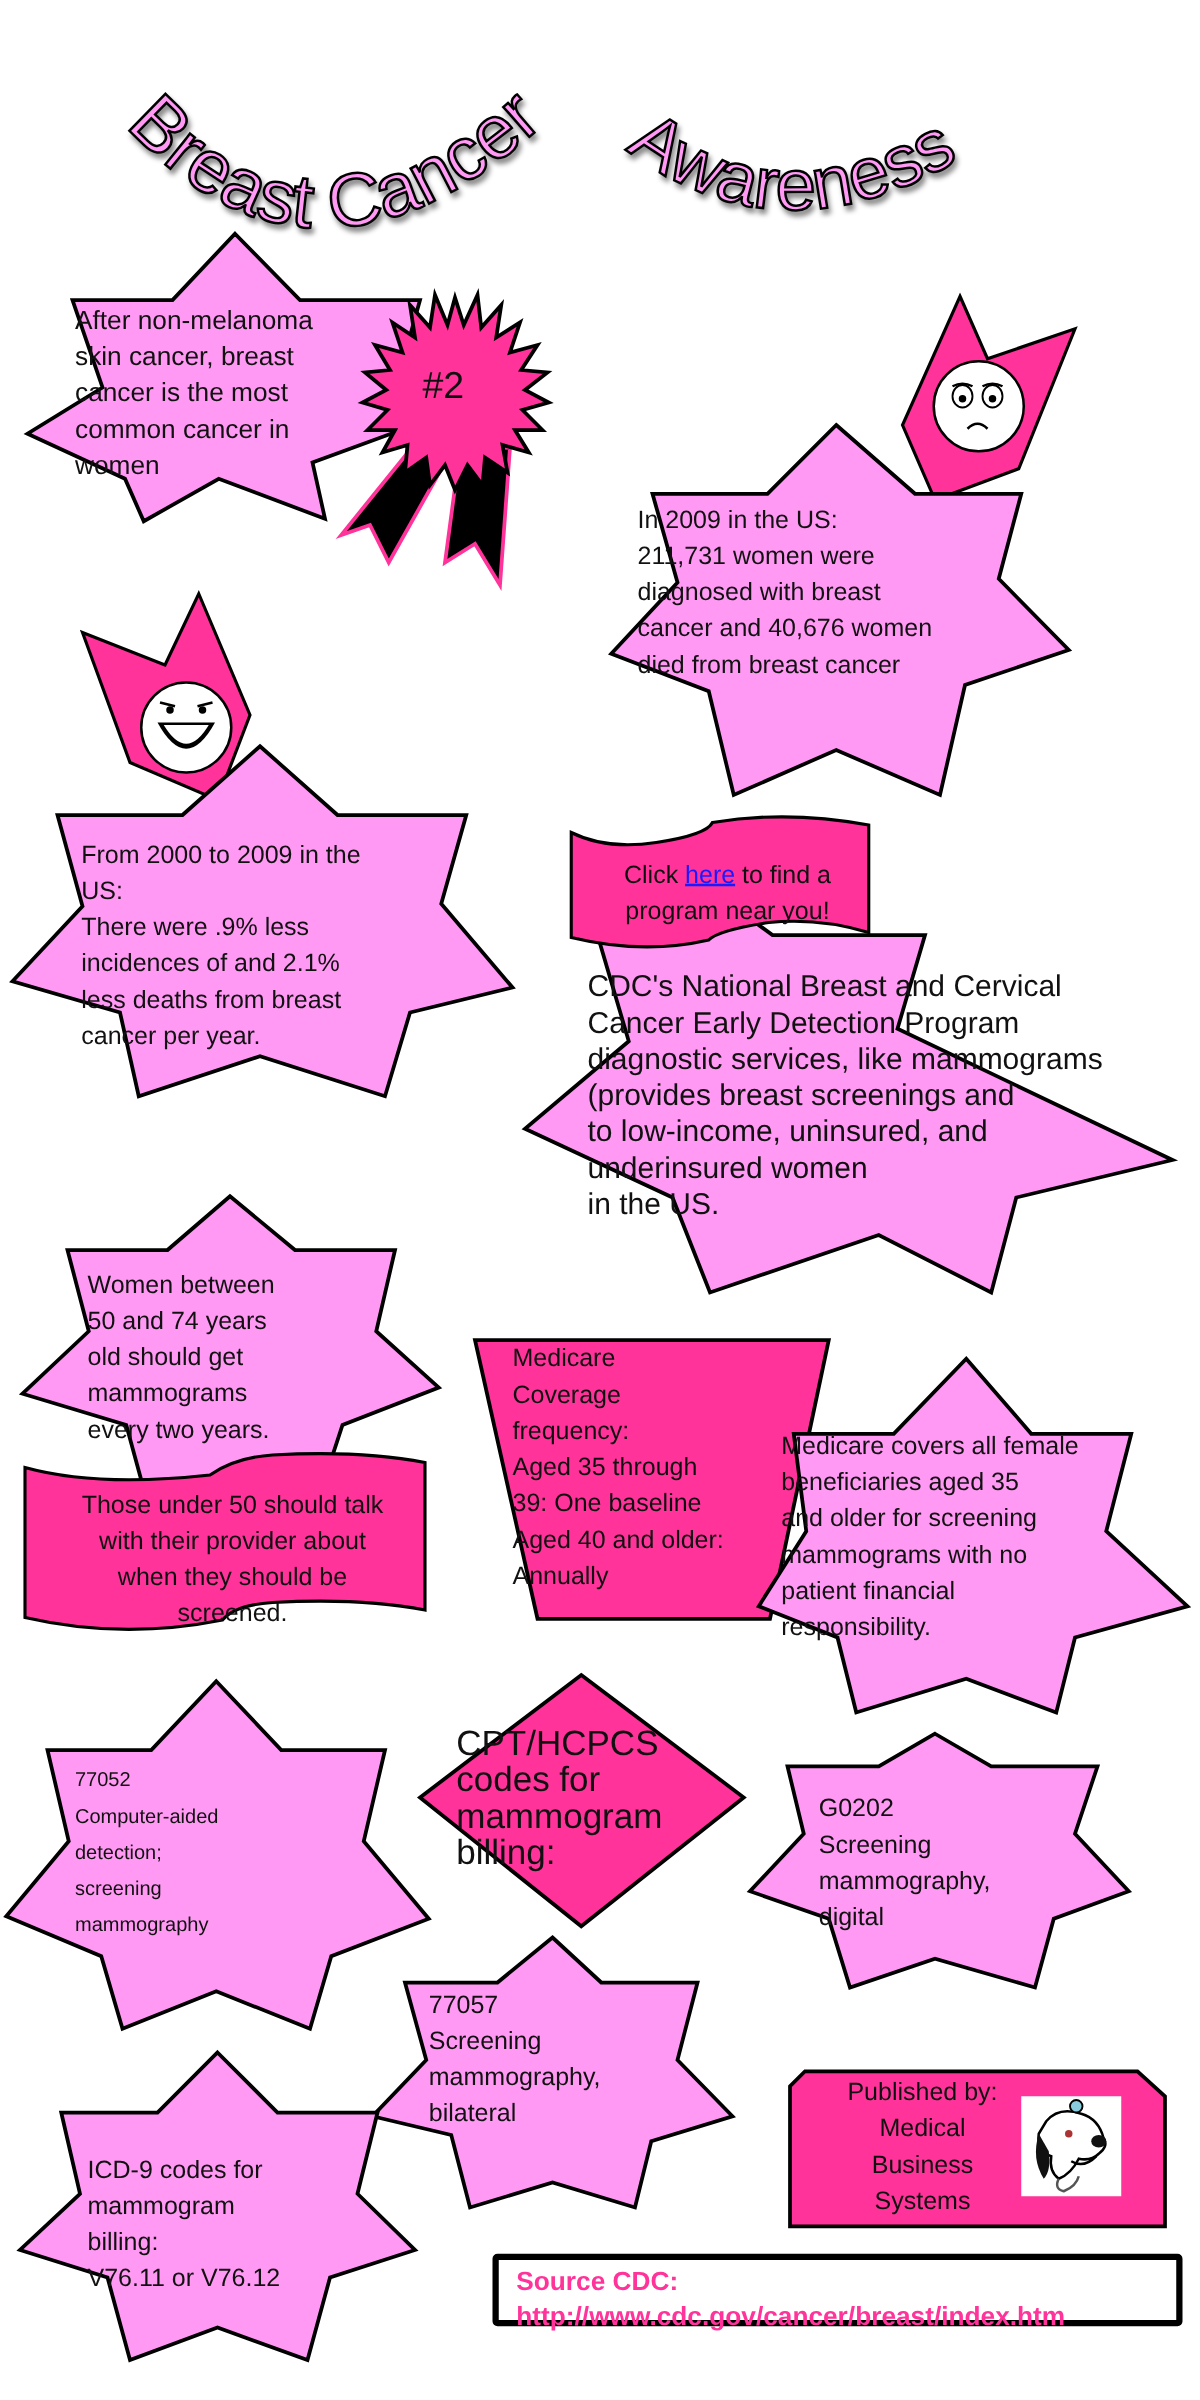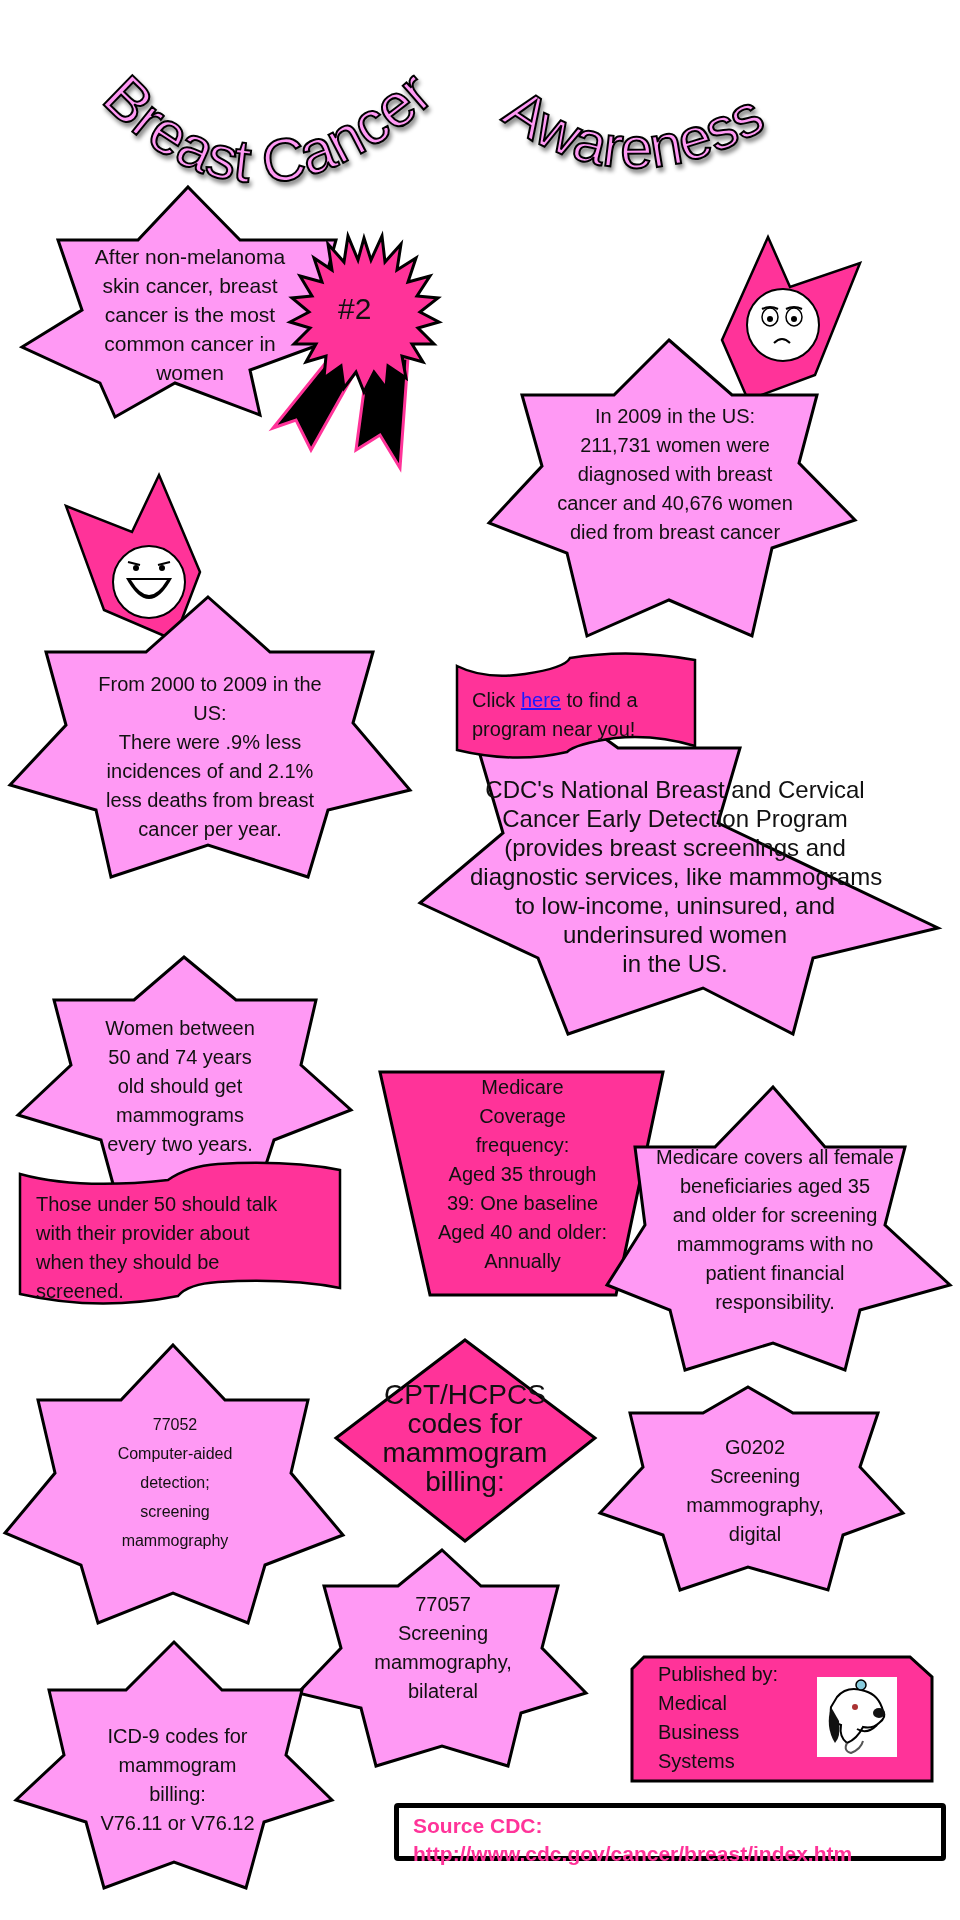--- a/index.html
+++ b/index.html
@@ -1,21 +1,21 @@
 <!DOCTYPE html>
 <html><head>
 <meta charset="utf-8">
 <style>
   html, body { margin:0; padding:0; background:#ffffff; }
   body { width:960px; height:1920px; position:relative; overflow:hidden;
          font-family:"Liberation Sans", "DejaVu Sans", sans-serif; color:#111; }
   .abs { position:absolute; }
   svg.shape { position:absolute; overflow:visible; }
-  .txt { position:absolute; text-align:center; font-size:21px; line-height:29px; color:#111; }
-  .txt-left { text-align:left; }
+  .txt { position:absolute; text-align:left; font-size:21px; line-height:29px; color:#111; }
+  .txt-left { text-align:center; }
   .line { display:block; white-space:nowrap; }
   .title-svg { position:absolute; left:0; top:0; }
   a.link { color:#1a1aff; text-decoration:underline; cursor:pointer; }
   .source-box { position:absolute; left:394px; top:1803px; width:542px; height:48px;
                 border:5px solid #000; border-radius:4px; background:#fff; }
   .source-text { position:absolute; left:14px; top:4px; font-size:21px; line-height:28px;
                  font-weight:bold; color:#ff3399; white-space:nowrap; }
   .dog { position:absolute; background:#fff; }
 </style>
 </head>
@@ -104,22 +104,22 @@
   <span class="line">less deaths from breast</span>
   <span class="line">cancer per year.</span>
 </div>
 
 <svg class="shape" style="left:418px;top:688px" width="525" height="350" viewBox="0 0 525 350">
   <polygon points="120,2 200,60 322,60 300,135 520,240 395,270 375,346 285,300 150,346 120,270 2,215 85,145 60,60" fill="#ff99f4" stroke="#000" stroke-width="3"></polygon>
 </svg>
 <div class="txt" style="left:470px;top:775px;width:410px;font-size:24px">
   <span class="line">CDC's National Breast and Cervical</span>
   <span class="line">Cancer Early Detection Program</span>
+  <span class="line">diagnostic services, like mammograms</span>
   <span class="line">(provides breast screenings and</span>
-  <span class="line">diagnostic services, like mammograms</span>
   <span class="line">to low-income, uninsured, and</span>
   <span class="line">underinsured women</span>
   <span class="line">in the US.</span>
 </div>
 
 <svg class="shape" style="left:455px;top:652px" width="245" height="108" viewBox="0 0 245 108">
   <path d="M2,14 Q30,28 70,22 Q110,16 115,6 Q175,-4 240,8 L240,94 Q200,82 160,86 Q120,92 112,100 Q60,112 2,98 Z" fill="#ff3399" stroke="#000" stroke-width="2.5"></path>
 </svg>
 <div class="txt txt-left" style="left:472px;top:686px;width:220px;font-size:20px">
   <span class="line">

